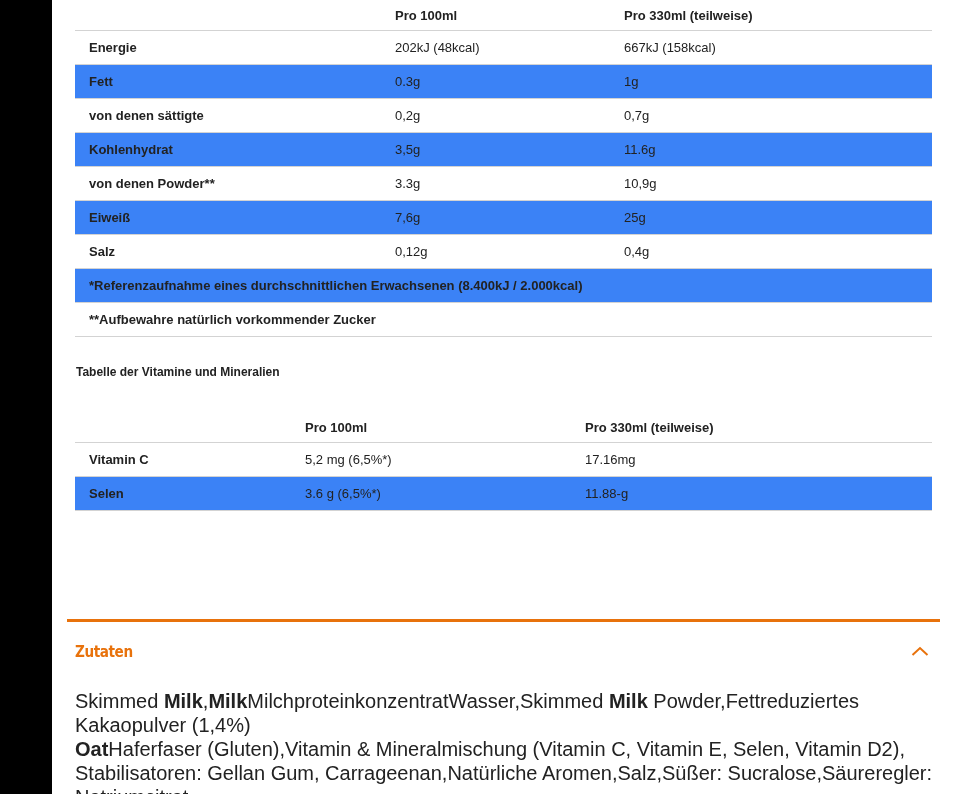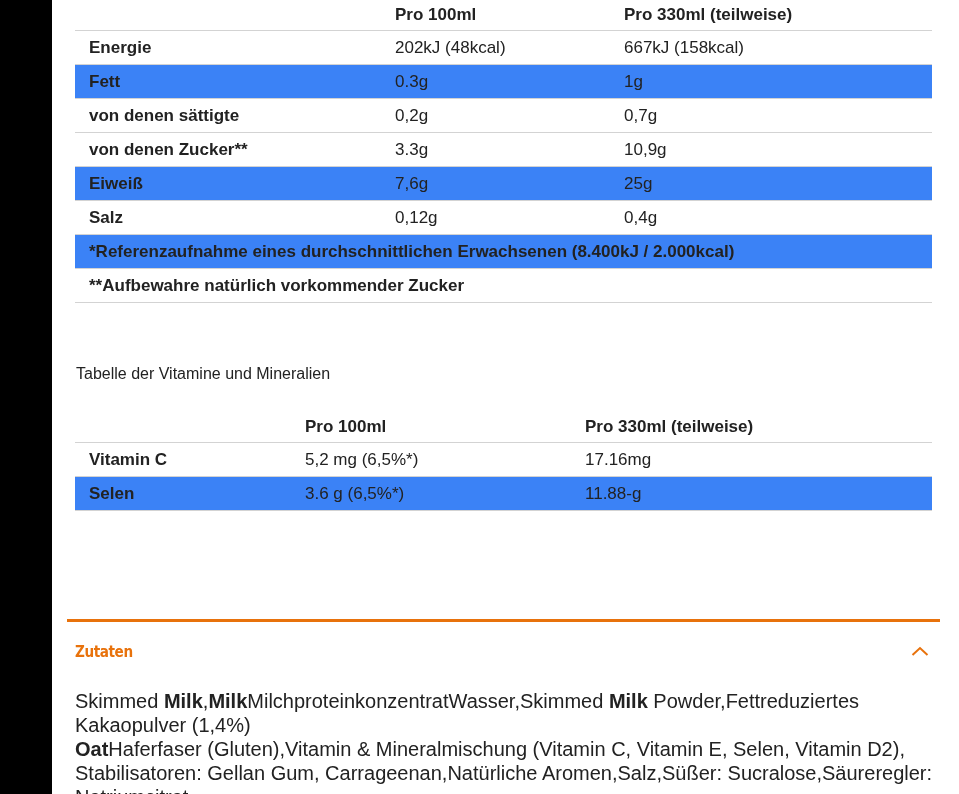--- a/index.html
+++ b/index.html
@@ -14,21 +14,21 @@
     position: absolute; left: 0; top: 0; width: 52px; height: 794px;
     background: #000000;
   }
   .content {
     position: absolute; left: 52px; top: 0; width: 907px; height: 794px;
     background: #ffffff;
   }
   table.nut {
     position: absolute;
     border-collapse: collapse;
-    font-size: 17px;
+    font-size: 13px;
     color: #222;
   }
   table.nut td, table.nut th {
     height: 33px;
     padding: 0 0 0 14px;
     text-align: left;
     vertical-align: middle;
     border-bottom: 1px solid #d3d3d3;
   }
   table.nut th { font-weight: bold; }
@@ -40,21 +40,21 @@
   #t1 { left: 23px; top: 0; width: 857px; }
   #t1 col.c1 { width: 306px; }
   #t1 col.c2 { width: 229px; }
 
   #t2 { left: 23px; top: 412px; width: 857px; }
   #t2 col.c1 { width: 216px; }
   #t2 col.c2 { width: 280px; }
 
   .section-title {
     position: absolute; left: 24px; top: 365px;
-    font-size: 16px; font-weight: normal; color: #222;
+    font-size: 12px; font-weight: bold; color: #222;
   }
   .accordion {
     position: absolute; left: 15px; top: 619px; width: 873px;
     border-top: 3px solid #e8720c;
   }
   .acc-header {
     height: 58px; display: flex; align-items: center; justify-content: space-between;
     padding: 0 10px 0 8px;
     cursor: pointer;
   }
@@ -99,22 +99,27 @@
     <tr class="alt">
       <td class="label">Fett</td>
       <td>0.3g</td>
       <td>1g</td>
     </tr>
     <tr>
       <td class="label">von denen sättigte</td>
       <td>0,2g</td>
       <td>0,7g</td>
     </tr>
+    <tr class="alt">
+      <td class="label">Kohlenhydrat</td>
+      <td>3,5g</td>
+      <td>11.6g</td>
+    </tr>
     <tr>
-      <td class="label">von denen Zucker**</td>
+      <td class="label">von denen Powder**</td>
       <td>3.3g</td>
       <td>10,9g</td>
     </tr>
     <tr class="alt">
       <td class="label">Eiweiß</td>
       <td>7,6g</td>
       <td>25g</td>
     </tr>
     <tr>
       <td class="label">Salz</td>

